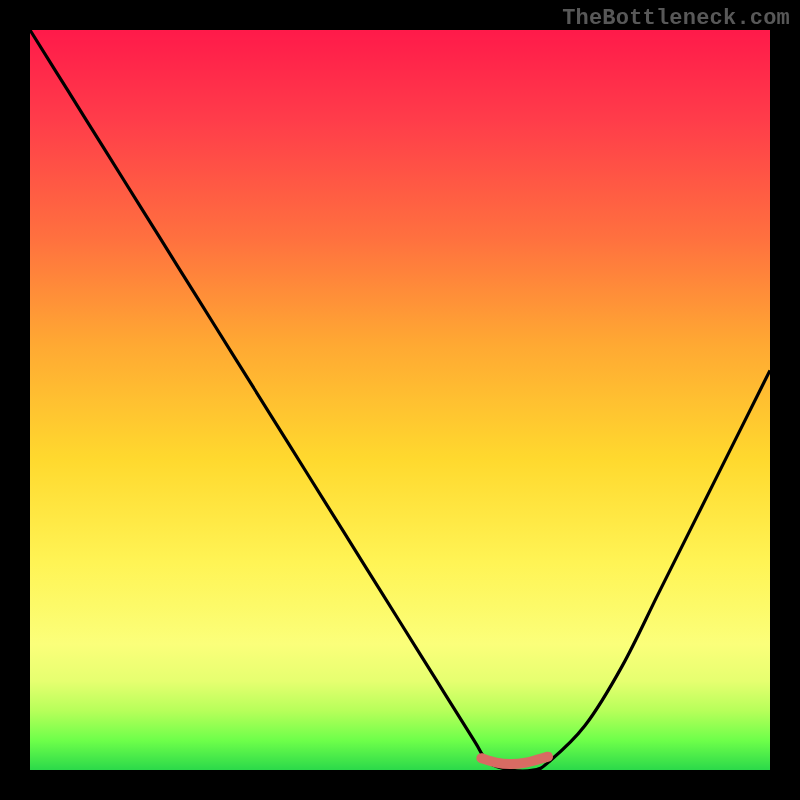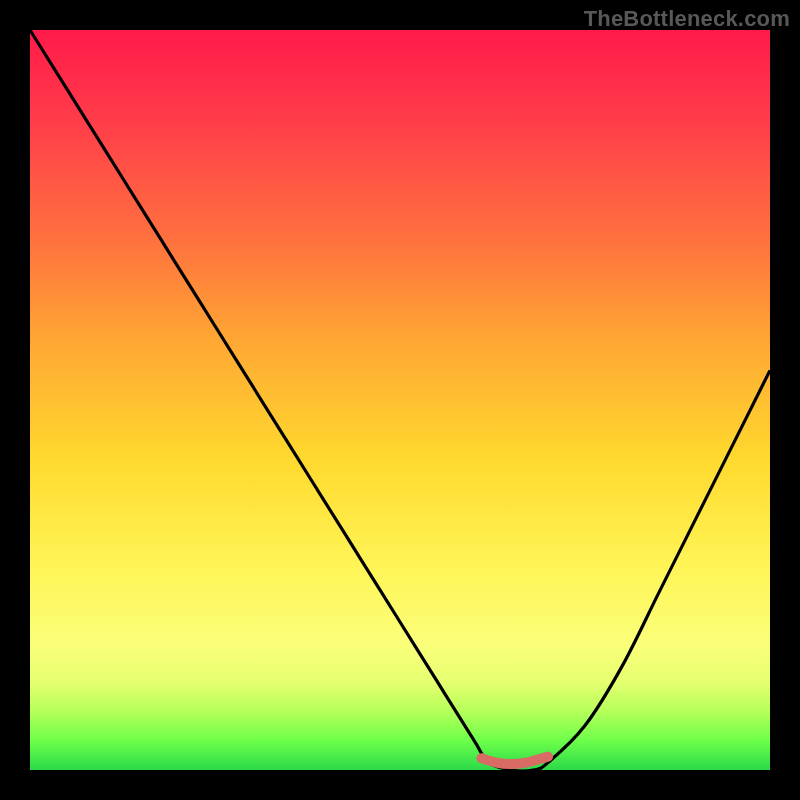--- a/index.html
+++ b/index.html
@@ -8,20 +8,21 @@
     width: 800px;
     height: 800px;
     overflow: hidden;
     font-family: Arial, Helvetica, sans-serif;
   }
   .chart-container {
     position: relative;
     width: 800px;
     height: 800px;
     background: #000;
+    font-family: Liberation Mono, monospace;
   }
   .plot-area {
     position: absolute;
     left: 30px;
     top: 30px;
     width: 740px;
     height: 740px;
     background: linear-gradient(
       to bottom,
       #ff1a4a 0%,

